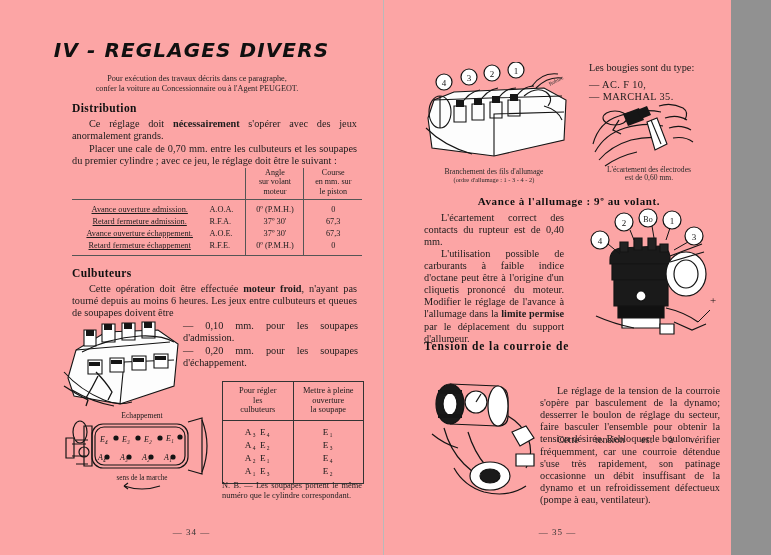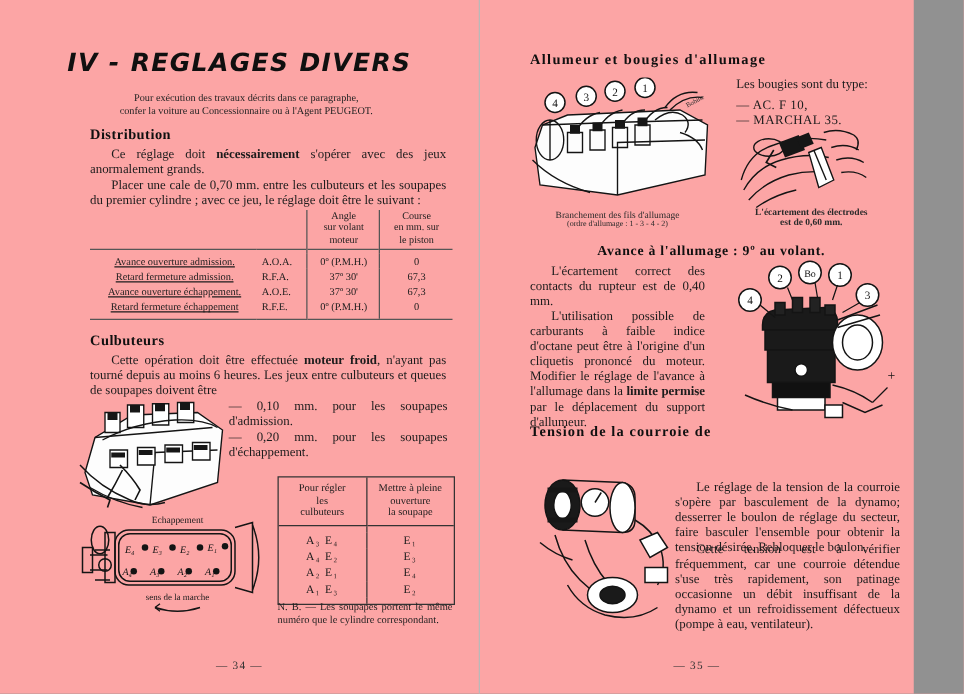--- a/index.html
+++ b/index.html
@@ -320,21 +320,20 @@
         </table>
     </div>
 
     <div class="abs nb" style="left:222px;top:481px;width:140px;">N. B. — Les soupapes portent le même numéro que le cylindre correspondant.</div>
 
     <div class="pgnum">— 34 —</div>
   </div>
 
   <div class="page page-right">
 
-    <div class="abs h2 wide" style="left:40px;top:42px;">Allumeur et bougies d'allumage</div>
 
     <div class="fig" style="left:40px;top:62px;">
       <svg width="160" height="100" viewBox="0 0 160 100">
         <g fill="none" stroke="#141414" stroke-width="1.1">
           <path d="M4 56 L10 38 L30 30 L120 26 L142 38 L140 78 L70 94 L8 86 Z" fill="#fdfdfd"></path>
           <path d="M10 38 L66 36 L138 34"></path>
           <path d="M70 94 L70 52 L140 50"></path>
           <ellipse cx="16" cy="50" rx="11" ry="16"></ellipse>
           <path d="M16 34 L16 66"></path>
           <path d="M30 44 h12 v16 h-12 z"></path>
@@ -402,21 +401,21 @@
           <path d="M30 20 L24 30 L32 34"></path>
         </g>
       </svg>
     </div>
 
     <div class="abs" style="left:40px;top:168px;width:140px;">
       <div class="tiny" style="font-size:7.6px;">Branchement des fils d'allumage</div>
       <div class="tiny">(ordre d'allumage : 1 - 3 - 4 - 2)</div>
     </div>
 
-    <div class="abs" style="left:190px;top:166px;width:150px;font-weight:bold;">
+    <div class="abs" style="left:190px;top:166px;width:150px;">
       <div class="tiny" style="font-size:7.6px;">L'écartement des électrodes</div>
       <div class="tiny" style="font-size:7.6px;">est de 0,60 mm.</div>
     </div>
 
     <div class="abs h2" style="left:40px;top:195px;width:290px;text-align:center;font-size:11px;letter-spacing:.6px;">Avance à l'allumage : 9º au volant.</div>
 
     <div class="abs p ind" style="left:40px;top:212px;width:140px;">L'écartement correct des contacts du rupteur est de 0,40 mm.</div>
 
     <div class="abs p ind" style="left:40px;top:248px;width:140px;">
       <span>L'utilisation possible de carburants à faible indice d'octane peut être à l'origine d'un cliquetis prononcé du moteur. Modifier le réglage de l'avance à l'allumage dans la </span><b>limite permise</b><span> par le déplacement du support d'allumeur.</span>

